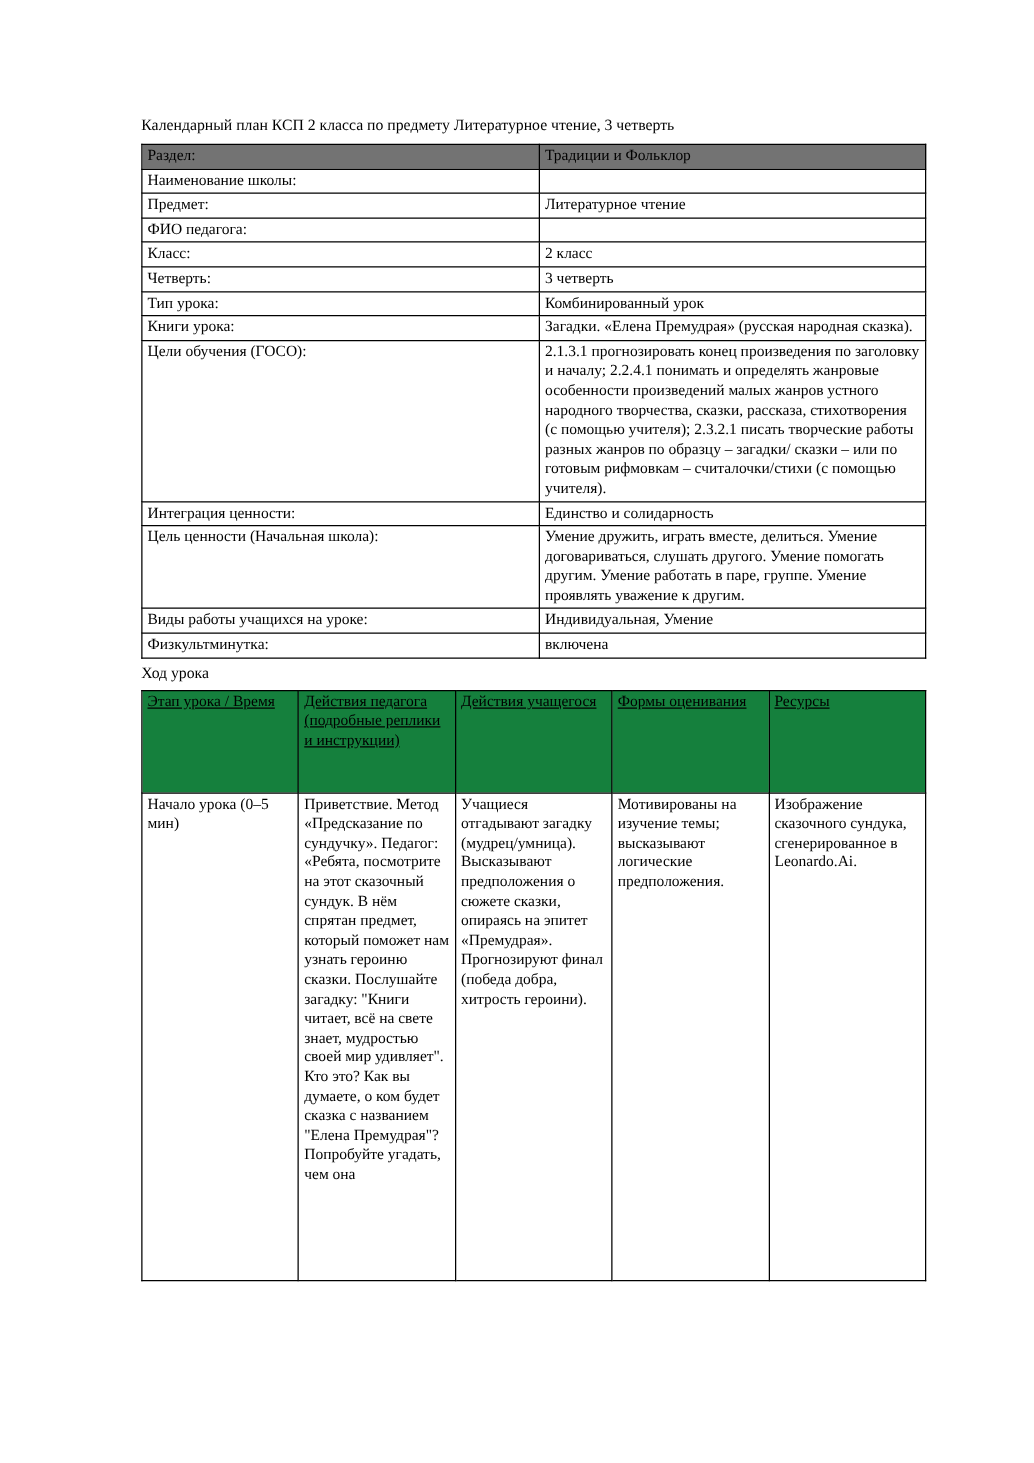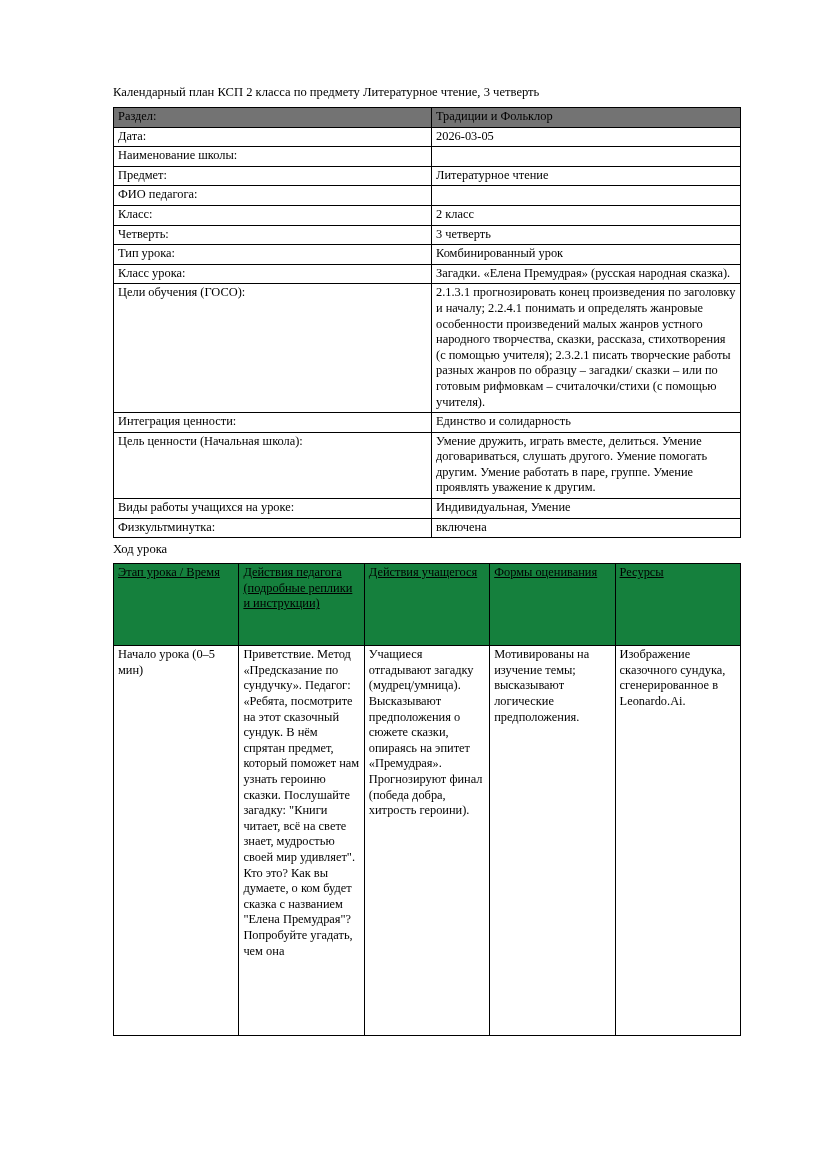--- a/index.html
+++ b/index.html
@@ -12,21 +12,21 @@
     width: 827px;
     height: 1170px;
     position: relative;
     font-family: "Liberation Serif", "DejaVu Serif", serif;
     color: #000000;
     -webkit-font-smoothing: antialiased;
   }
   .page {
     position: absolute;
     left: 100px;
-    top: 84px;
+    top: 92px;
     width: 627px;
     padding-left: 13px;
   }
   .doc-title {
     font-size: 12.6px;
     line-height: 16px;
     margin: 0 0 7px 0;
     white-space: nowrap;
   }
   table {
@@ -71,24 +71,20 @@
     <colgroup>
       <col class="c-label">
       <col class="c-value">
     </colgroup>
     <tbody>
         <tr class="shaded">
           <td>Раздел:</td>
           <td>Традиции и Фольклор</td>
         </tr>
         <tr>
-          <td>Дата:</td>
-          <td>2026-03-05</td>
-        </tr>
-        <tr>
           <td>Наименование школы:</td>
           <td></td>
         </tr>
         <tr>
           <td>Предмет:</td>
           <td>Литературное чтение</td>
         </tr>
         <tr>
           <td>ФИО педагога:</td>
           <td></td>
@@ -99,21 +95,21 @@
         </tr>
         <tr>
           <td>Четверть:</td>
           <td>3 четверть</td>
         </tr>
         <tr>
           <td>Тип урока:</td>
           <td>Комбинированный урок</td>
         </tr>
         <tr>
-          <td>Класс урока:</td>
+          <td>Книги урока:</td>
           <td>Загадки. «Елена Премудрая» (русская народная сказка).</td>
         </tr>
         <tr>
           <td>Цели обучения (ГОСО):</td>
           <td>2.1.3.1 прогнозировать конец произведения по заголовку и началу; 2.2.4.1 понимать и определять жанровые особенности произведений малых жанров устного народного творчества, сказки, рассказа, стихотворения (с помощью учителя); 2.3.2.1 писать творческие работы разных жанров по образцу – загадки/ сказки – или по готовым рифмовкам – считалочки/стихи (с помощью учителя).</td>
         </tr>
         <tr>
           <td>Интеграция ценности:</td>
           <td>Единство и солидарность</td>
         </tr>

